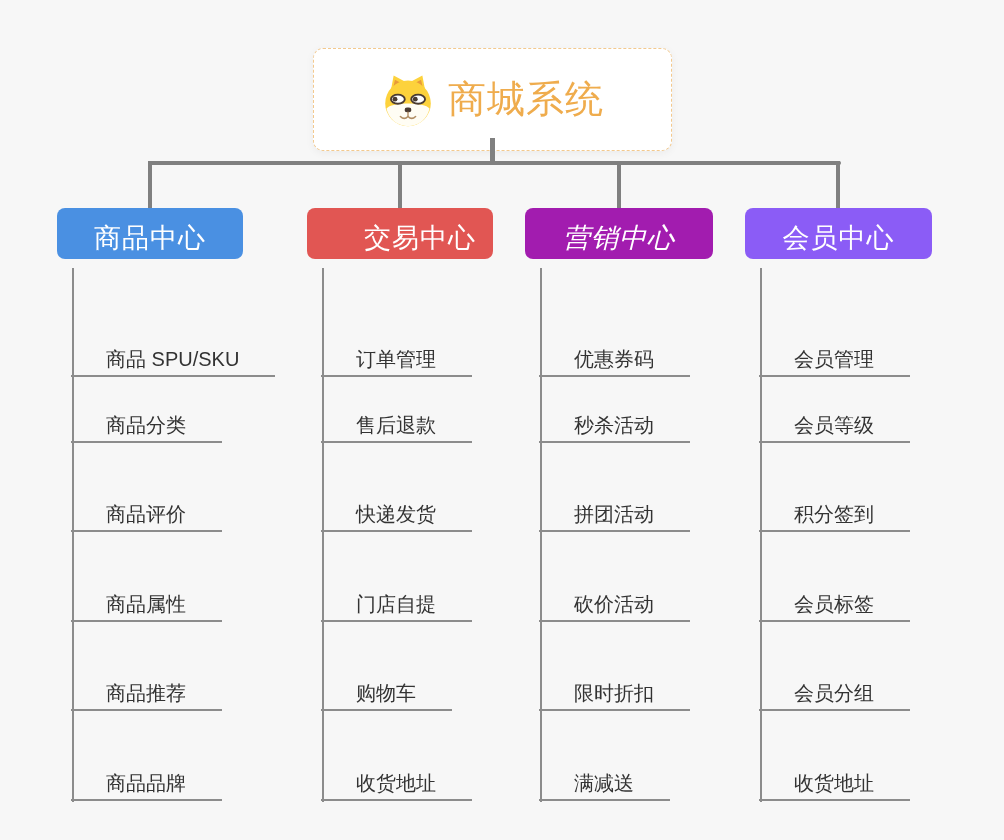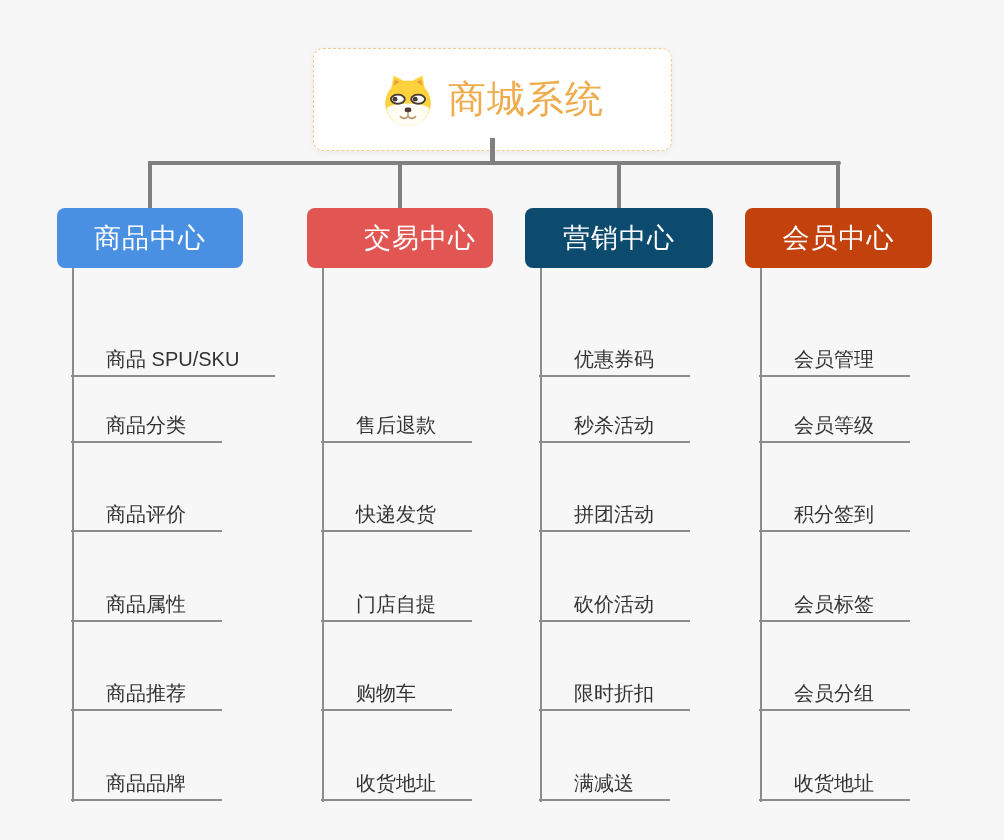--- a/index.html
+++ b/index.html
@@ -22,21 +22,21 @@
   .stem   { left:490px; top:138px; width:5px; height:27px; }
   .bus    { left:148px; top:161px; width:693px; height:4px; border-radius:2px; }
   .drop   { top:161px; width:4px; height:48px; }
   .drop-1 { left:148px; }
   .drop-2 { left:398px; }
   .drop-3 { left:617px; }
   .drop-4 { left:836px; }
 
   
   .branch-box {
-    position:absolute; top:208px; height:60px; border-radius:8px;
+    position:absolute; top:208px; height:51px; border-radius:8px;
     color:#ffffff; font-size:27px; text-align:center; line-height:60px;
     letter-spacing:1px; cursor:default;
   }
   .branch-1 { left:57px;  width:186px; }
   .branch-2 { left:307px; width:186px; }
   .branch-3 { left:525px; width:188px; }
   .branch-4 { left:745px; width:187px; }
 
   
   .spine { position:absolute; top:268px; width:2px; height:534px; background:#8c8c8c; }
@@ -82,35 +82,36 @@
 
   <div class="line stem"></div>
   <div class="line bus"></div>
   <div class="line drop drop-1"></div>
   <div class="line drop drop-2"></div>
   <div class="line drop drop-3"></div>
   <div class="line drop drop-4"></div>
 
   <div class="branch-box branch-1" style="background-color: rgb(74, 144, 226);">商品中心</div>
   <div class="branch-box branch-2" style="background-color: rgb(225, 86, 83); padding-left: 40px;">交易中心</div>
-  <div class="branch-box branch-3" style="background-color: #0c4a6e;">营销中心</div>
-  <div class="branch-box branch-4" style="background-color: #c2410c;">会员中心</div>
+  <div class="branch-box branch-3" style="background-color: #a21caf; font-style: italic;">营销中心</div>
+  <div class="branch-box branch-4" style="background-color: #8b5cf6;">会员中心</div>
 
   <div class="spine spine-1"></div>
   <div class="spine spine-2"></div>
   <div class="spine spine-3"></div>
   <div class="spine spine-4"></div>
 
   <div class="sub-item col-1 row-0">商品 SPU/SKU</div>
   <div class="sub-item col-1 row-1">商品分类</div>
   <div class="sub-item col-1 row-2">商品评价</div>
   <div class="sub-item col-1 row-3">商品属性</div>
   <div class="sub-item col-1 row-4">商品推荐</div>
   <div class="sub-item col-1 row-5">商品品牌</div>
 
+  <div class="sub-item col-2 row-0">订单管理</div>
   <div class="sub-item col-2 row-1">售后退款</div>
   <div class="sub-item col-2 row-2">快递发货</div>
   <div class="sub-item col-2 row-3">门店自提</div>
   <div class="sub-item col-2 row-4">购物车</div>
   <div class="sub-item col-2 row-5">收货地址</div>
 
   <div class="sub-item col-3 row-0">优惠券码</div>
   <div class="sub-item col-3 row-1">秒杀活动</div>
   <div class="sub-item col-3 row-2">拼团活动</div>
   <div class="sub-item col-3 row-3">砍价活动</div>

